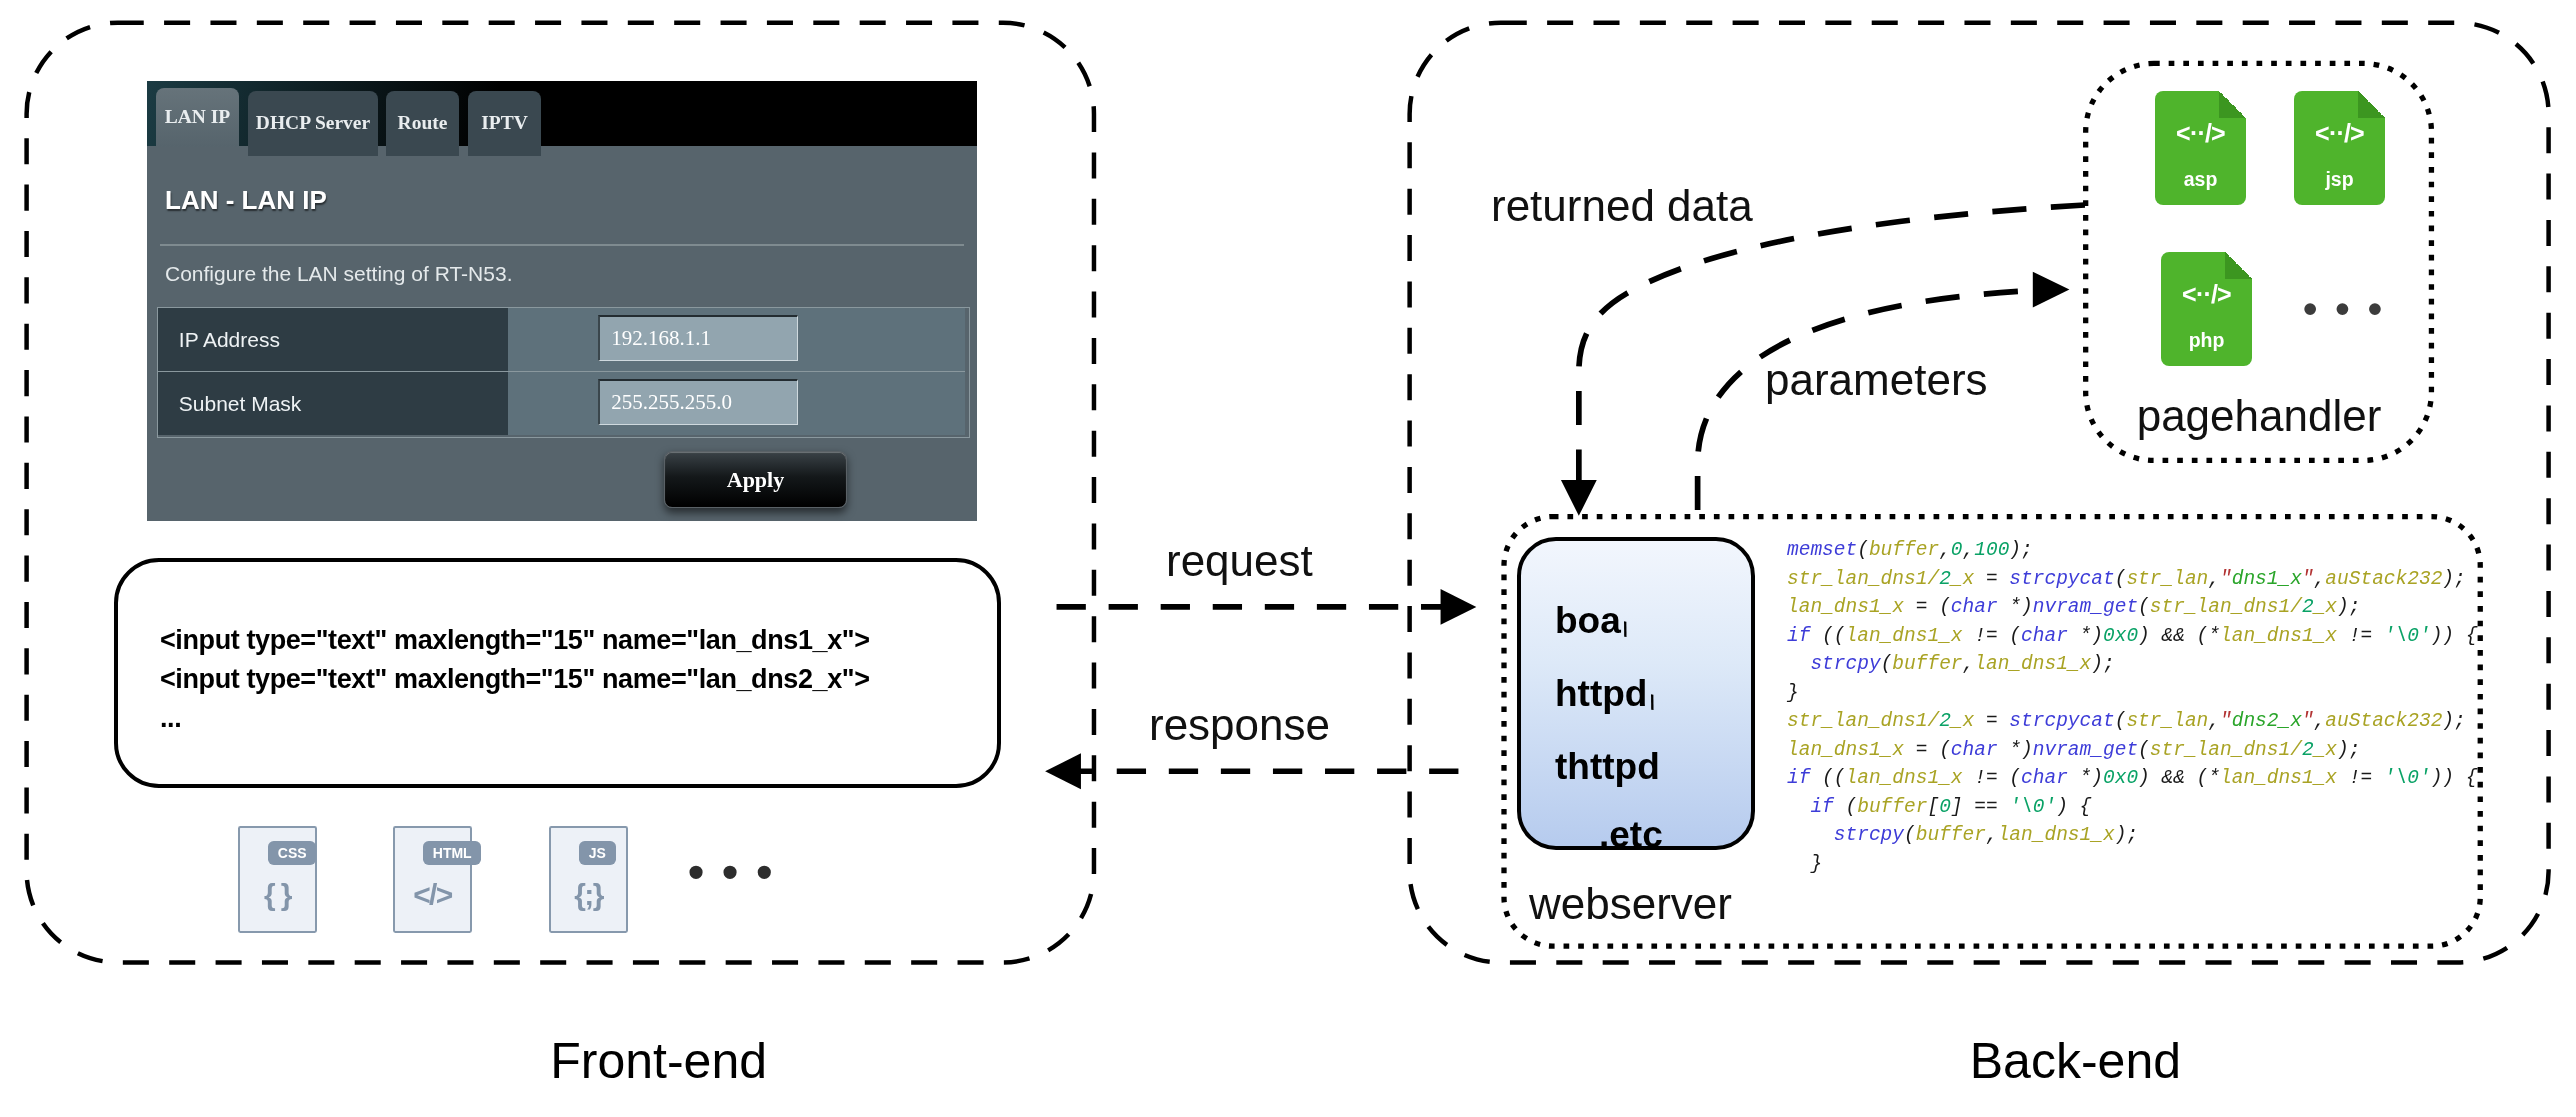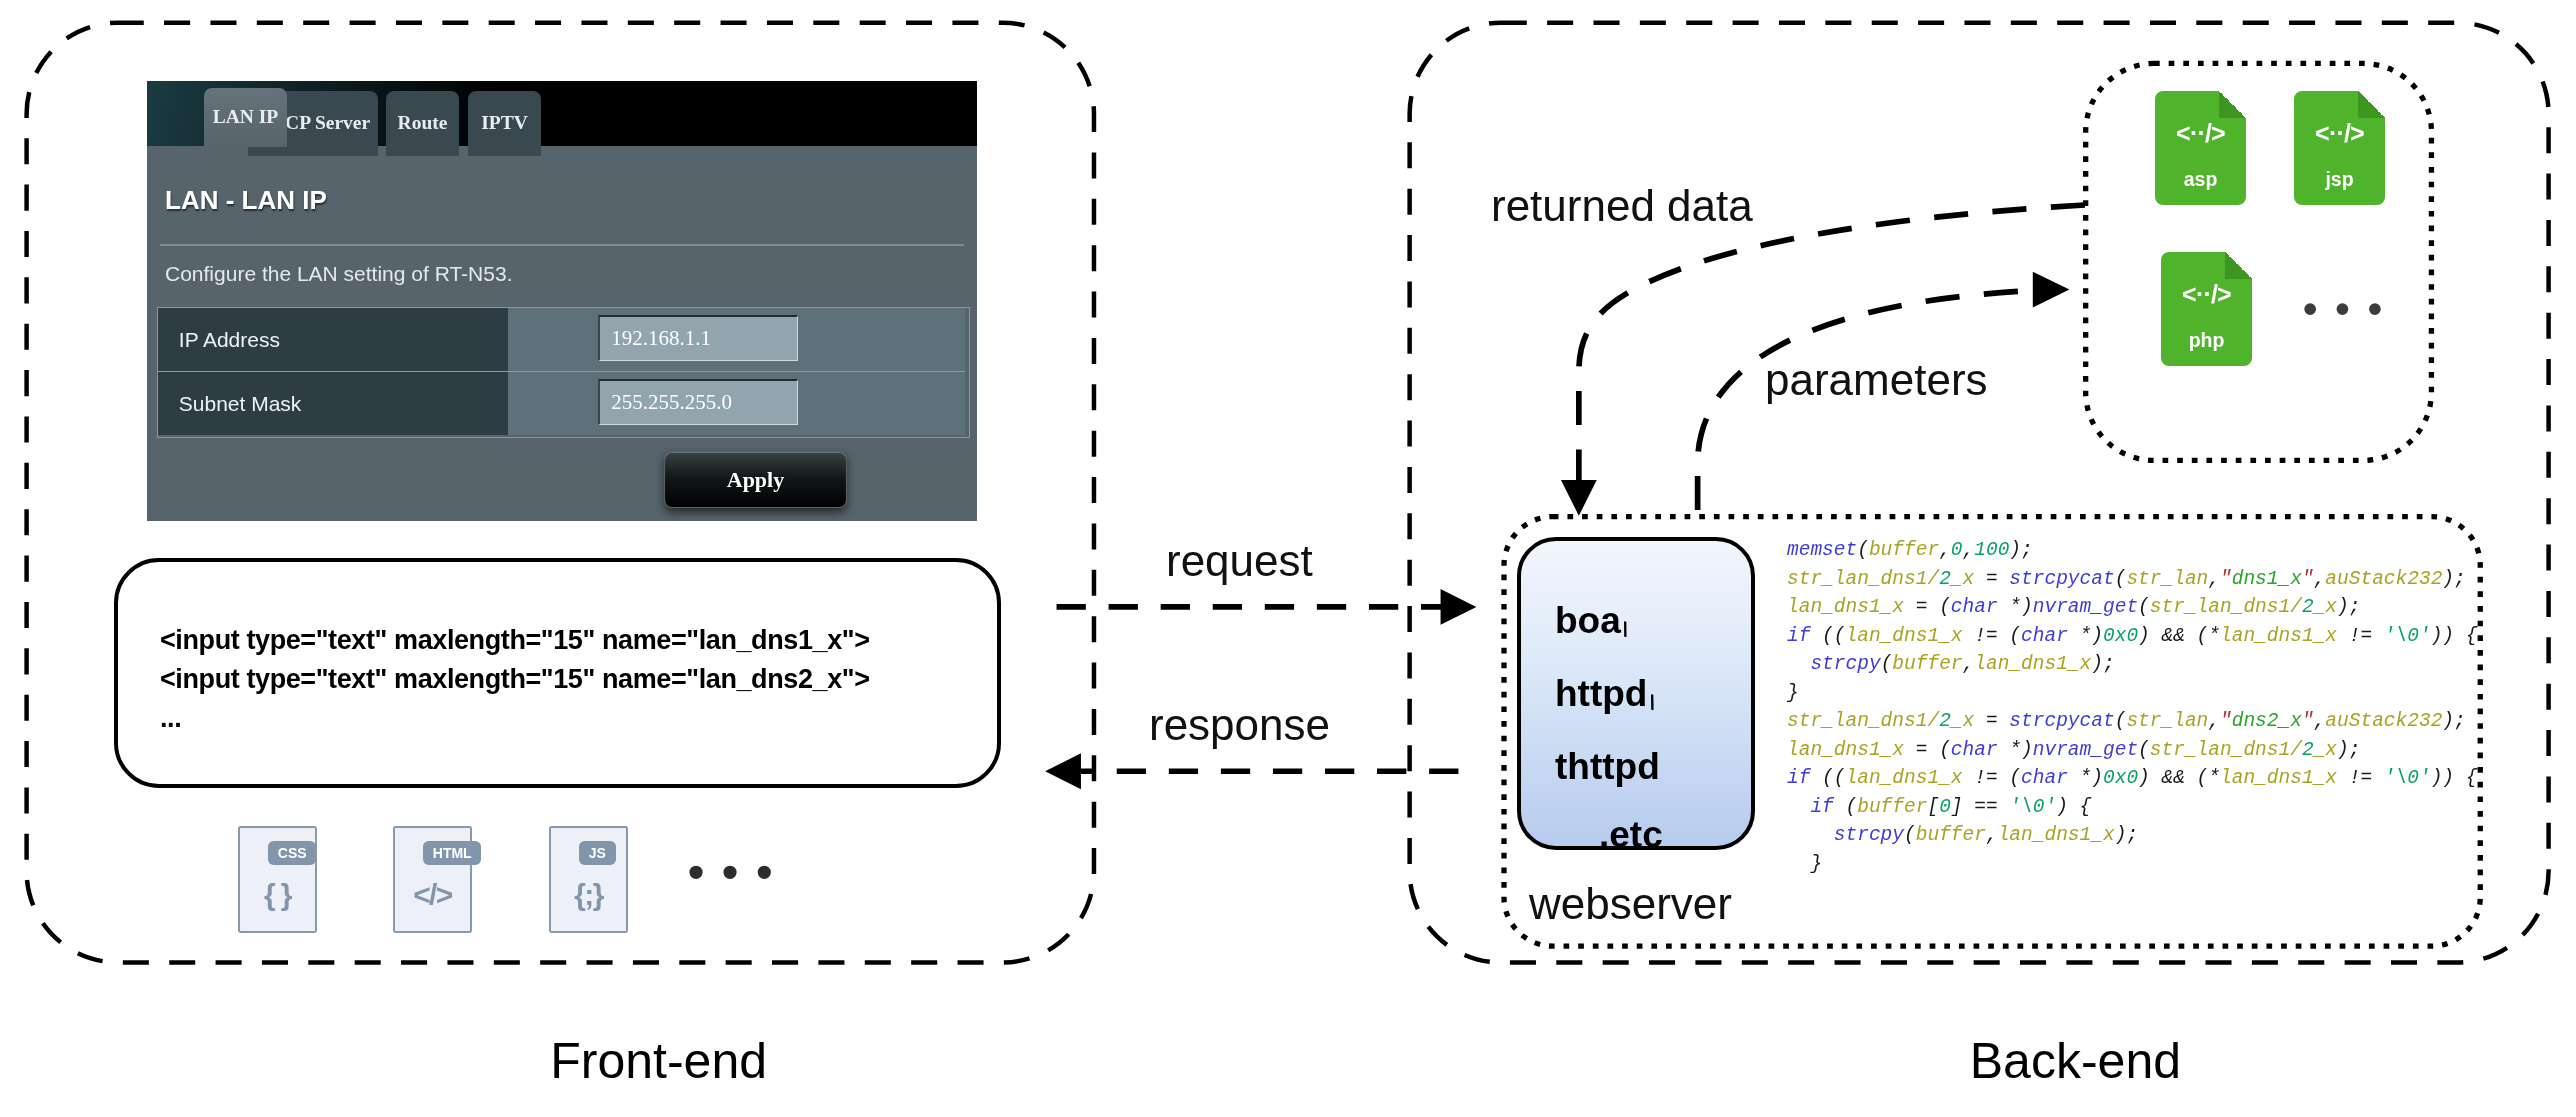--- a/index.html
+++ b/index.html
@@ -114,21 +114,21 @@
     </g>
 
     <g>
       <path d="M 2086,627 L 2086,570 C 2086,460 2200,372 2502,357" fill="none" stroke="#000" stroke-width="7" stroke-dasharray="42 30"></path>
       <polygon points="2498,334 2498,378 2543,356" fill="#000"></polygon>
     </g>
   </svg>
 
   <div id="router">
     <div id="tabbar">
-      <div class="tab active" style="left:9px;width:83px;margin-left:48px;">
+      <div class="tab active" style="left:9px;width:83px;">
           <span>LAN IP</span>
         </div>
       <div class="tab" style="left:101px;width:130px;">
           <span>DHCP Server</span>
         </div>
       <div class="tab" style="left:239px;width:73px;">
           <span>Route</span>
         </div>
       <div class="tab" style="left:321px;width:73px;">
           <span>IPTV</span>
@@ -193,20 +193,21 @@
     <div class="gfold"></div>
     <div class="gglyph">&lt;··/&gt;</div>
     <div class="glabel">jsp</div>
   </div>
   <div class="green-icon" style="left:2161px;top:252px;">
     <div class="gfold"></div>
     <div class="gglyph">&lt;··/&gt;</div>
     <div class="glabel">php</div>
   </div>
   <div class="dots" style="left:2303px;top:286px;font-size:41px;color:#3c3c3c;">•••</div>
+  <div class="dlabel" style="left:2086px;top:391px;width:346px;text-align:center;">pagehandler</div>
 
   <div id="server-box">
     <div class="server-line">boa<span class="cjk-comma">\</span></div>
     <div class="server-line">httpd<span class="cjk-comma">\</span></div>
     <div class="server-line">thttpd</div>
     <div class="server-line">.etc</div>
   </div>
   <div id="code-pane">
       <div class="code-line"><span class="tk-k">memset</span><span class="tk-p">(</span><span class="tk-v">buffer</span><span class="tk-p">,</span><span class="tk-n">0</span><span class="tk-p">,</span><span class="tk-n">100</span><span class="tk-p">);</span></div>
       <div class="code-line"><span class="tk-v">str_lan_dns1/</span><span class="tk-n">2</span><span class="tk-v">_x</span><span class="tk-p"> = </span><span class="tk-k">strcpycat</span><span class="tk-p">(</span><span class="tk-v">str_lan</span><span class="tk-p">,</span><span class="tk-q">"</span><span class="tk-s">dns1_x</span><span class="tk-q">"</span><span class="tk-p">,</span><span class="tk-v">auStack232</span><span class="tk-p">);</span></div>

